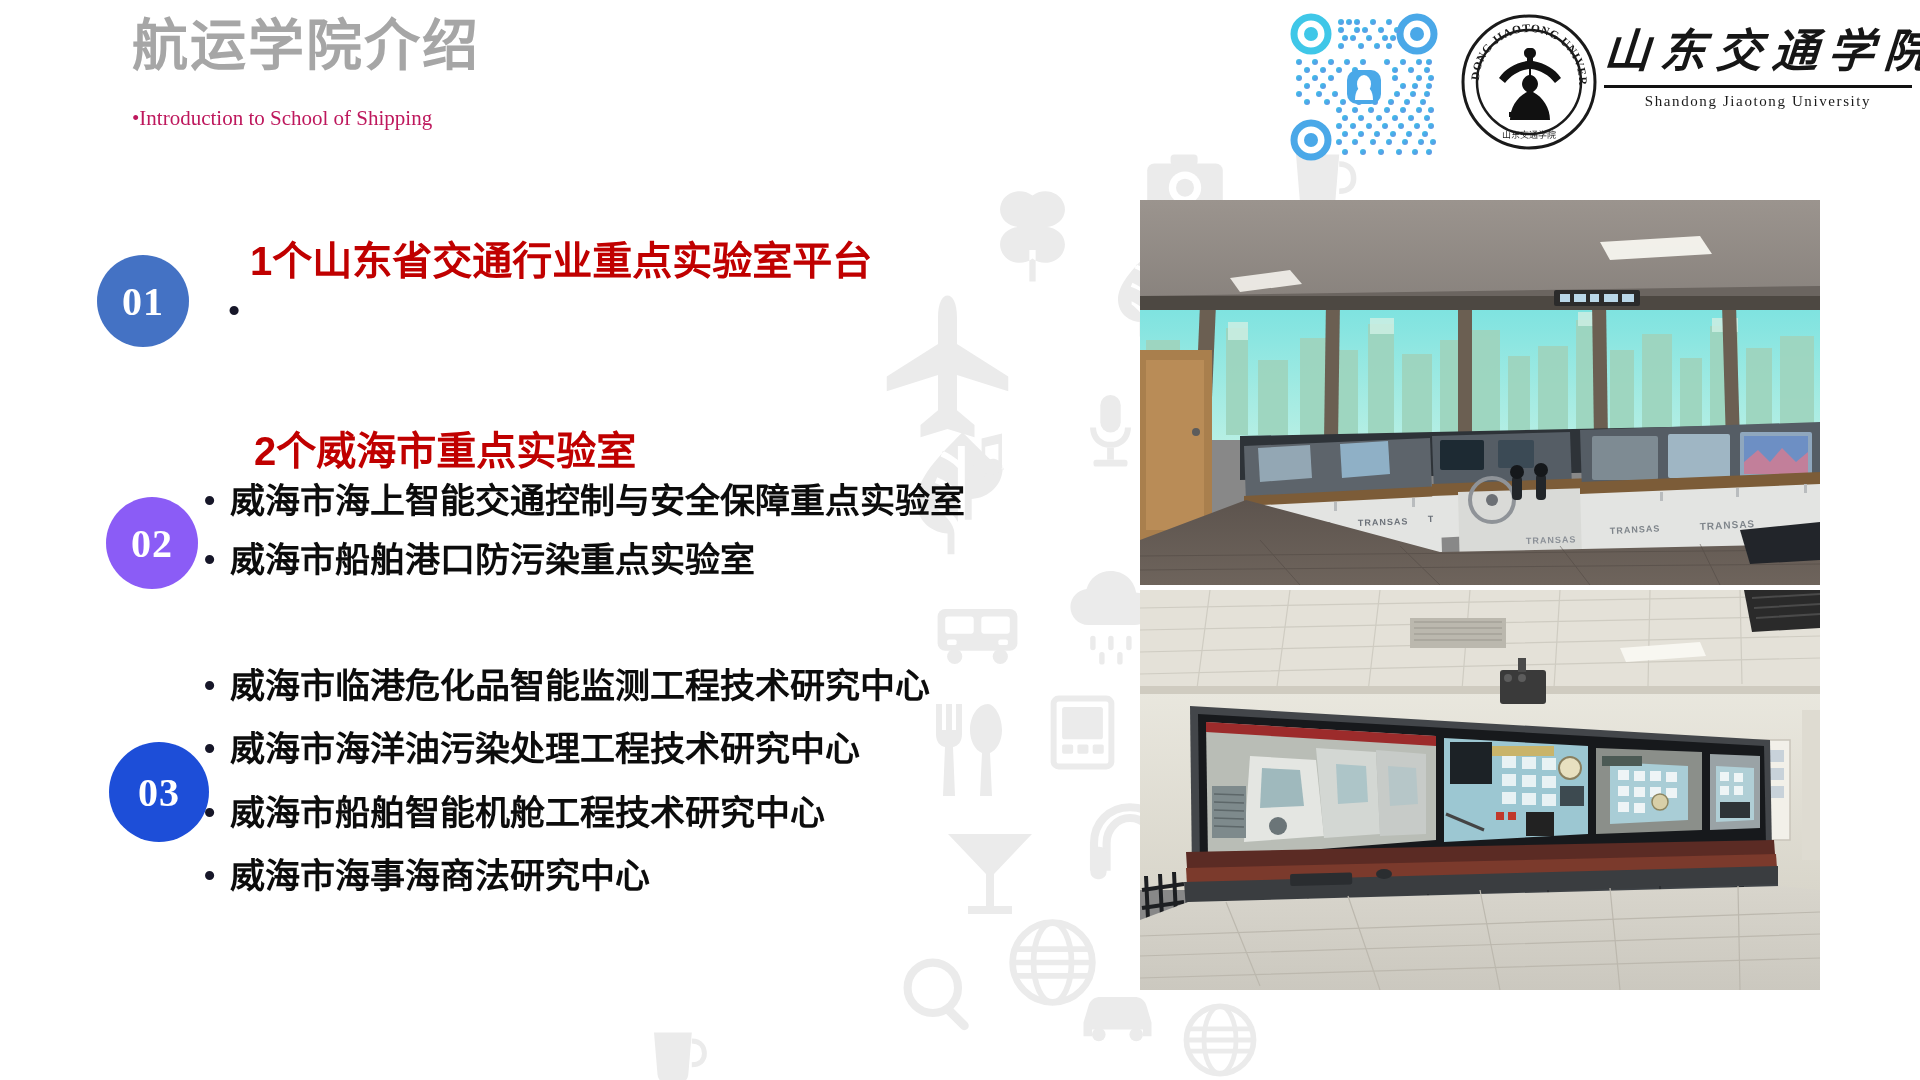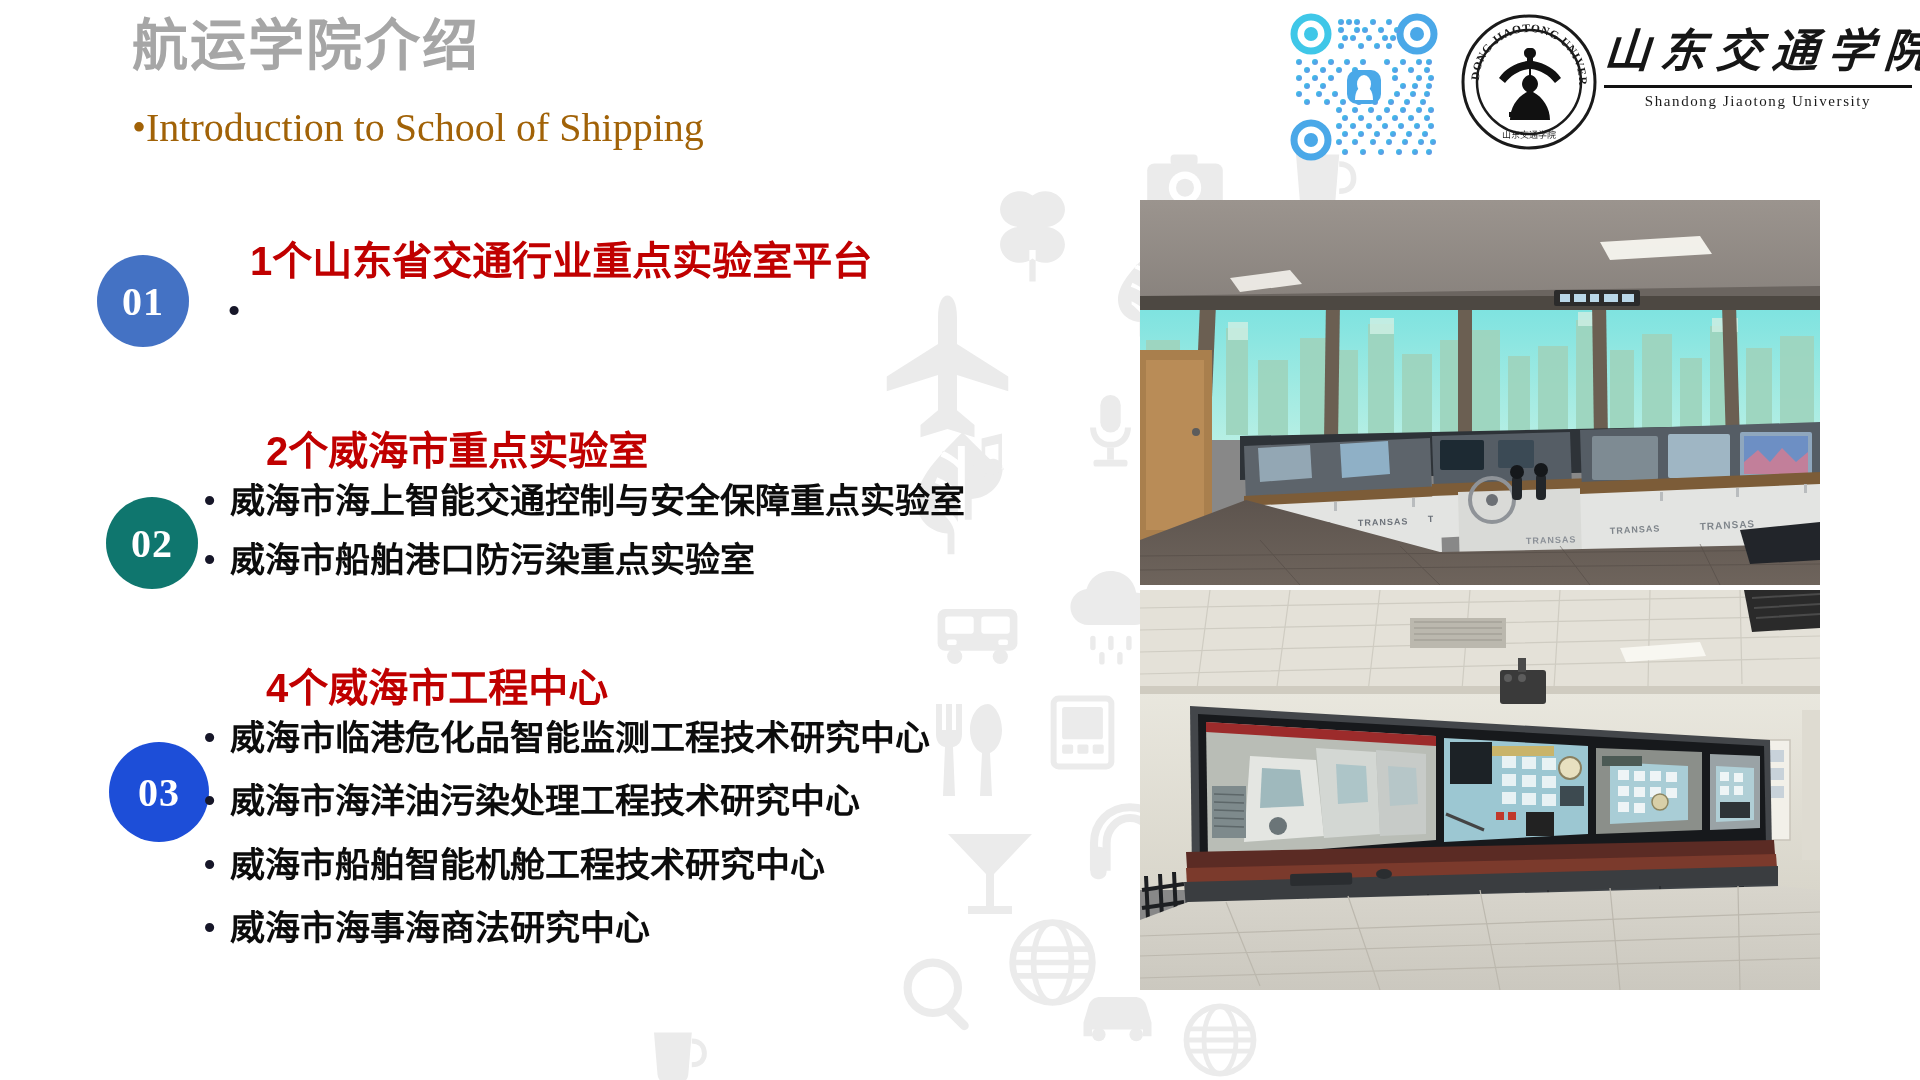--- a/index.html
+++ b/index.html
@@ -23,21 +23,21 @@
   
   .header{position:absolute;left:0;top:0;width:1920px;height:170px;z-index:5;margin-left:44px;}
   .title-zh{
     position:absolute;left:88px;top:18px;
     font-size:56px;font-weight:bold;color:#a6a6a6;
     letter-spacing:2px;line-height:1;
     font-family:"Liberation Sans","DejaVu Sans",sans-serif;
   }
   .title-en{
     position:absolute;left:88px;top:108px;
-    font-size:40px;color:#a16207;
+    font-size:21px;color:#be185d;
     font-family:"Liberation Serif","DejaVu Serif",serif;
     line-height:1;white-space:nowrap;
   }
 
   
   .qr-wrap{position:absolute;left:1245px;top:12px;width:150px;height:150px;}
   .seal-wrap{position:absolute;left:1415px;top:12px;width:140px;height:140px;}
   .uni-name{position:absolute;left:1560px;top:26px;width:330px;}
   .uni-zh{
     font-family:"Liberation Serif","DejaVu Serif",serif;
@@ -56,35 +56,35 @@
   
   .content{position:absolute;left:0;top:175px;width:1130px;height:890px;z-index:4;}
 
   .badge{
     position:absolute;border-radius:50%;
     display:flex;align-items:center;justify-content:center;
     color:#ffffff;font-family:"Liberation Serif","DejaVu Serif",serif;
     font-weight:bold;font-size:40px;letter-spacing:1px;
   }
   .badge-01{left:97px;top:255px;width:92px;height:92px;background:#4472c4;}
-  .badge-02{left:106px;top:497px;width:92px;height:92px;background:#0f766e;}
+  .badge-02{left:106px;top:497px;width:92px;height:92px;background:#8b5cf6;}
   .badge-03{left:109px;top:742px;width:100px;height:100px;background:#1d4ed8;}
 
   .grp{position:absolute;}
   .grp-1{left:250px;top:238px;text-align:center;}
   .grp-2{left:250px;top:428px;}
   .grp-3{left:250px;top:665px;}
 
   .grp-head{
     font-size:40px;font-weight:bold;color:#c00000;
     line-height:1.15;white-space:nowrap;margin:0 0 6px 0;
     font-family:"Liberation Sans","DejaVu Sans",sans-serif;
     letter-spacing:0px;
   }
-  .grp-2 .grp-head,.grp-3 .grp-head{margin-left:16px;}
+  .grp-2 .grp-head,.grp-3 .grp-head{margin-left:4px;}
 
   .bullets{list-style:none;margin:0;padding:0;}
   .bullets li{
     display:flex;align-items:flex-start;
     font-size:35px;font-weight:bold;color:#161628;
     line-height:1.18;white-space:nowrap;
     margin:0 0 18px 0;
     font-family:"Liberation Sans","DejaVu Sans",sans-serif;
   }
   .bullets li .dot{
@@ -394,21 +394,20 @@
           <span>威海市海上智能交通控制与安全保障重点实验室</span>
         </li>
         <li>
           <span class="dot">•</span>
           <span>威海市船舶港口防污染重点实验室</span>
         </li>
       </ul>
     </div>
 
     <div class="grp grp-3">
-      <div class="grp-head">4个威海市工程中心</div>
       <ul class="bullets">
         <li>
           <span class="dot">•</span>
           <span>威海市临港危化品智能监测工程技术研究中心</span>
         </li>
         <li>
           <span class="dot">•</span>
           <span>威海市海洋油污染处理工程技术研究中心</span>
         </li>
         <li>

